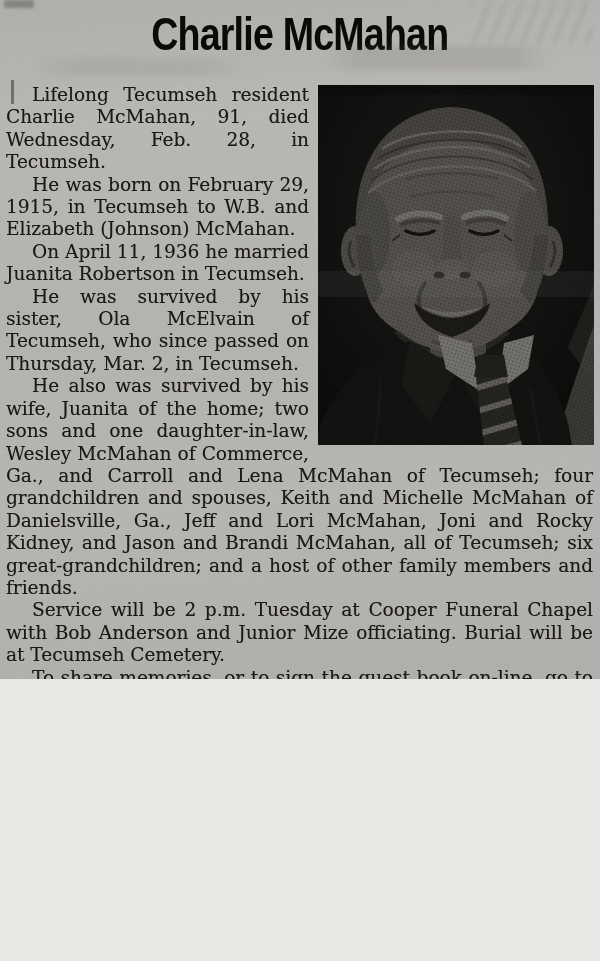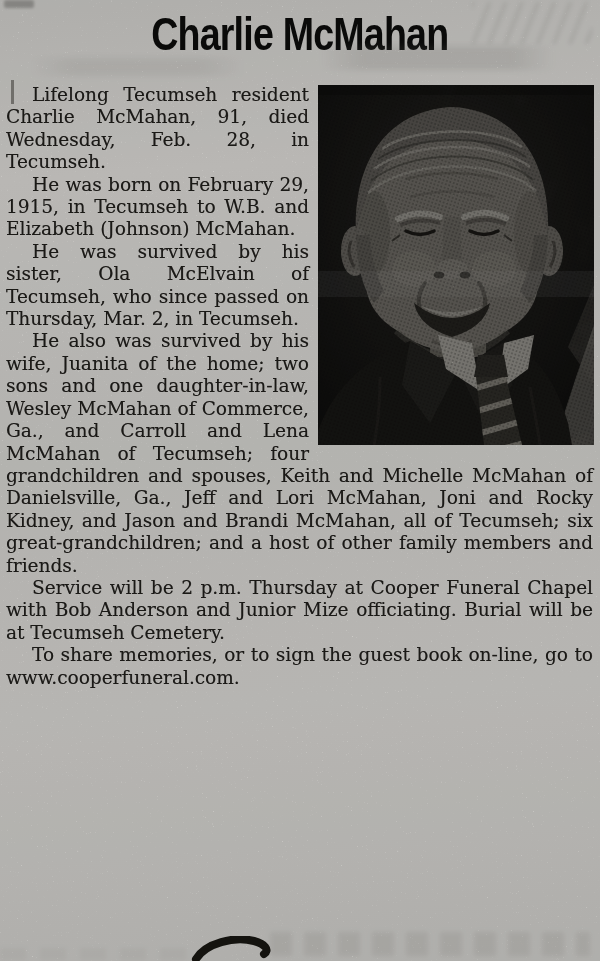--- a/index.html
+++ b/index.html
@@ -3,21 +3,21 @@
 <meta charset="utf-8">
 <style>
   html, body { margin: 0; padding: 0; }
   body {
     width: 600px; height: 961px;
     background: #e8e7e3;
     font-family: "DejaVu Serif", serif;
   }
   .page {
     position: relative;
-    width: 600px; height: 961px;
+    width: 600px; height: 679px;
     overflow: hidden;
     background: linear-gradient(176deg, #e1e0dc 0%, #edebe7 18%, #e6e5e1 46%, #eae8e4 72%, #e1e0dc 100%);
   }
   
   h1.headline {
     margin: 12px 6px 0 6px;
     text-align: center;
     font-family: "Liberation Sans", sans-serif;
     font-weight: 700;
     font-size: 47px;
@@ -167,23 +167,24 @@
 
         <rect x="0" y="186" width="276" height="26" fill="#ffffff" opacity="0.10"></rect>
         <rect x="0" y="0" width="276" height="10" fill="#0c0c0a" opacity="0.35"></rect>
         <rect width="276" height="360" fill="url(#dots)"></rect>
         <rect width="276" height="360" filter="url(#pgrain)" opacity="0.3"></rect>
       </svg>
     </div>
 
     <p>Lifelong Tecumseh resident Charlie McMahan, 91, died Wednesday, Feb. 28, in Tecumseh.</p>
     <p>He was born on February 29, 1915, in Tecumseh to W.B. and Elizabeth (Johnson) McMahan.</p>
+    <p>On April 11, 1936 he married Juanita Robertson in Tecumseh.</p>
     <p>He was survived by his sister, Ola McElvain of Tecumseh, who since passed on Thursday, Mar. 2, in Tecumseh.</p>
     <p>He also was survived by his wife, Juanita of the home; two sons and one daughter-in-law, Wesley McMahan of Commerce, Ga., and Carroll and Lena McMahan of Tecumseh; four grandchildren and spouses, Keith and Michelle McMahan of Danielsville, Ga., Jeff and Lori McMahan, Joni and Rocky Kidney, and Jason and Brandi McMahan, all of Tecumseh; six great-grandchildren; and a host of other family members and friends.</p>
-    <p>Service will be 2 p.m. Thursday at Cooper Funeral Chapel with Bob Anderson and Junior Mize officiating. Burial will be at Tecumseh Cemetery.</p>
+    <p>Service will be 2 p.m. Tuesday at Cooper Funeral Chapel with Bob Anderson and Junior Mize officiating. Burial will be at Tecumseh Cemetery.</p>
     <p>To share memories, or to sign the guest book on-line, go to www.cooperfuneral.com.</p>
   </div>
 
   <div class="smudge sm-corner-tl"></div>
   <div class="smudge sm-streak-tr"></div>
   <div class="smudge sm-ghost-title"></div>
   <div class="smudge sm-ghost-left"></div>
   <div class="smudge sm-tick"></div>
   <div class="smudge sm-ghost-bottom"></div>
   <div class="smudge sm-ghost-bottom2"></div>

